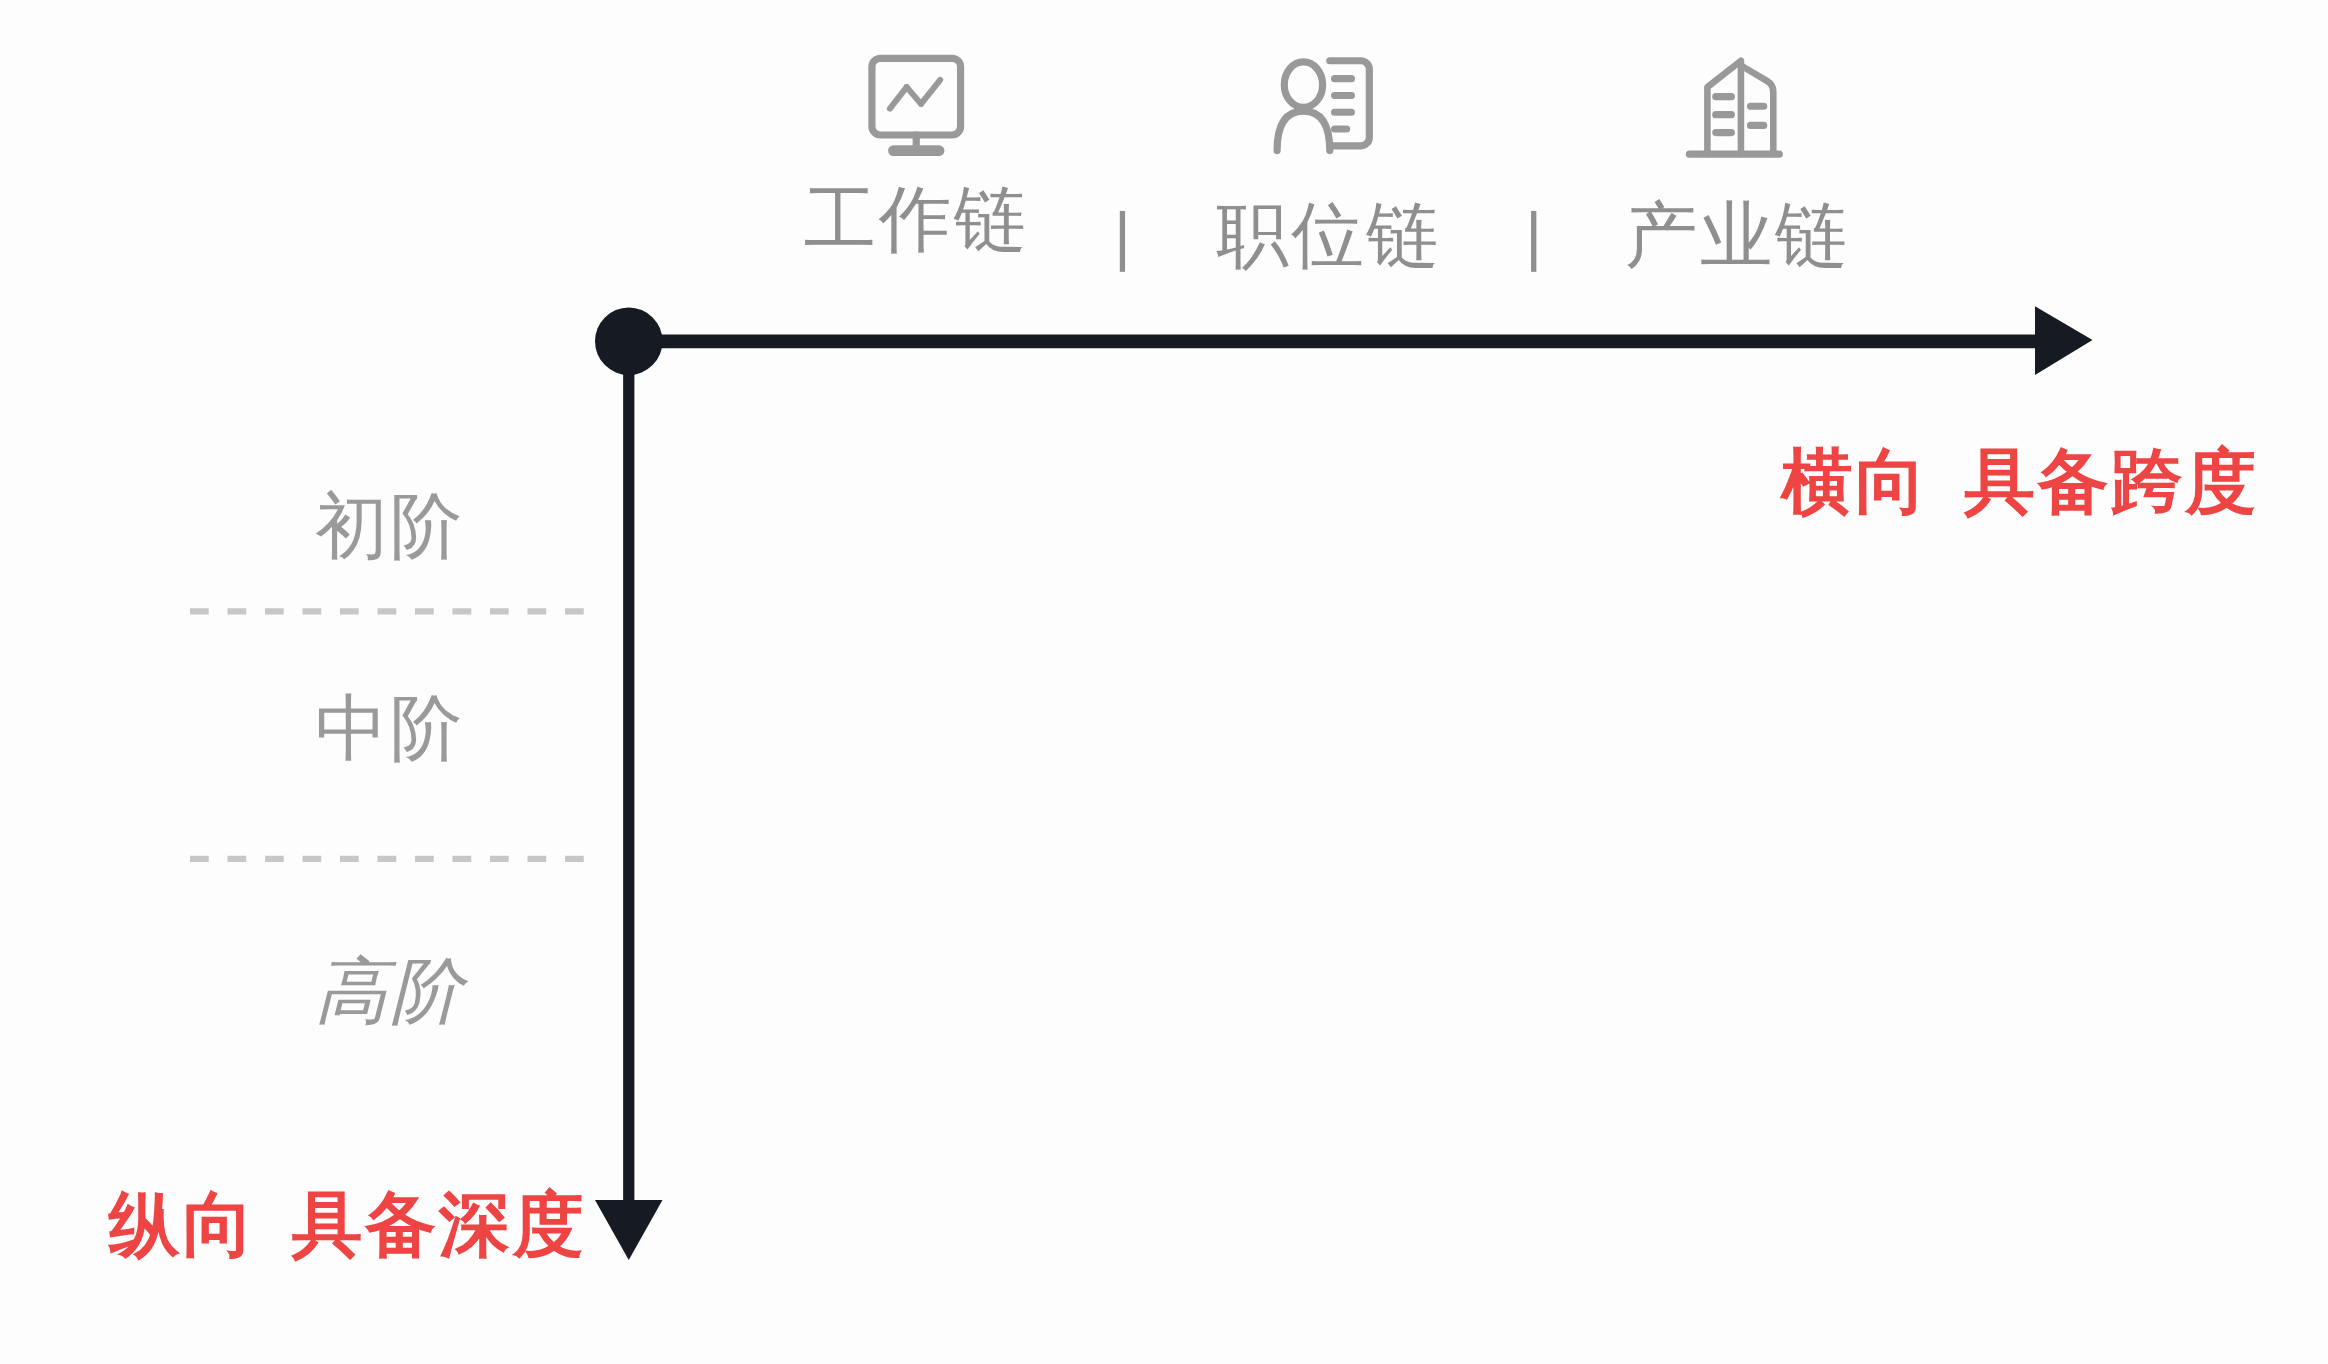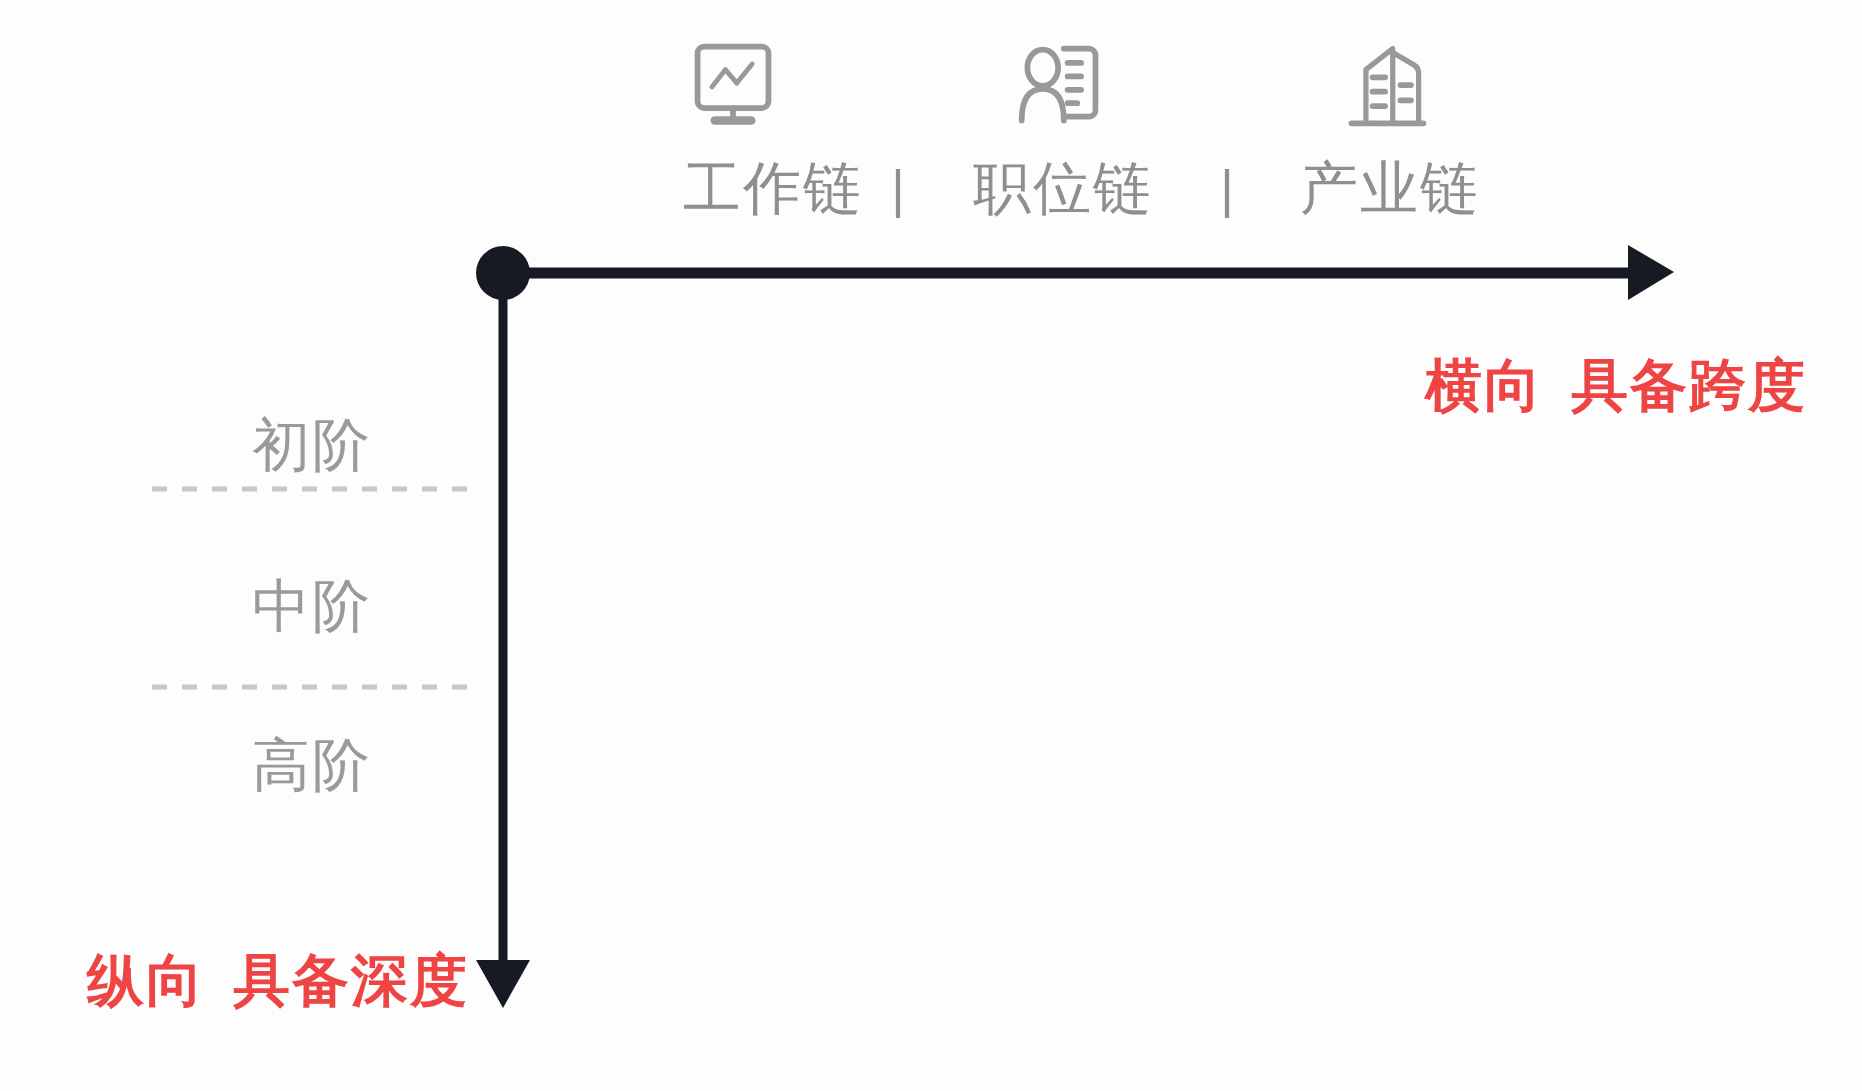--- a/index.html
+++ b/index.html
@@ -17,21 +17,21 @@
   svg{display:block;}
   .axes-svg{position:absolute;left:0;top:0;}
   .chain-icon{position:absolute;transform:translate(-50%,-50%);width:92px;height:92px;}
   .chain-label{
     font-size:58px;font-weight:500;color:#8f8f8f;letter-spacing:2px;
   }
   .chain-sep{
     font-size:52px;font-weight:500;color:#8f8f8f;
   }
   .stage-label{
-    font-size:58px;font-weight:400;color:#9a9a9a;letter-spacing:2px;margin-top:24px;
+    font-size:58px;font-weight:400;color:#9a9a9a;letter-spacing:2px;
   }
   .axis-label{
     font-size:57px;font-weight:800;color:#ef4444;
     letter-spacing:2px;word-spacing:10px;
   }
 </style>
 </head>
 <body>
 
 <div class="canvas">
@@ -79,26 +79,26 @@
       <path d="M 54,14 L 76,27 Q 81,30 81,36 L 81,88" stroke-width="5.5"></path>
       <line x1="33" y1="40" x2="46" y2="40" stroke-width="6"></line>
       <line x1="33" y1="55" x2="46" y2="55" stroke-width="6"></line>
       <line x1="33" y1="70" x2="46" y2="70" stroke-width="6"></line>
       <line x1="62" y1="48" x2="73" y2="48" stroke-width="6"></line>
       <line x1="62" y1="64" x2="73" y2="64" stroke-width="6"></line>
       <line x1="11" y1="88" x2="86" y2="88" stroke-width="6"></line>
     </svg>
   </div>
 
-  <div class="abs chain-label" style="left:733px;top:189px;margin-left:40px;">工作链</div>
+  <div class="abs chain-label" style="left:733px;top:176px;">工作链</div>
   <div class="abs chain-sep" style="left:898px;top:189px;">|</div>
   <div class="abs chain-label" style="left:1063px;top:189px;">职位链</div>
   <div class="abs chain-sep" style="left:1227px;top:189px;">|</div>
   <div class="abs chain-label" style="left:1390px;top:189px;">产业链</div>
 
   <div class="abs stage-label" style="left:312px;top:422px;">初阶</div>
   <div class="abs stage-label" style="left:312px;top:583px;">中阶</div>
-  <div class="abs stage-label" style="left:312px;top:742px;">高阶</div>
+  <div class="abs stage-label" style="left:312px;top:794px;font-style:italic;">高阶</div>
 
   <div class="abs axis-label" style="left:1616px;top:386px;">横向 具备跨度</div>
   <div class="abs axis-label" style="left:247px;top:981px;margin-left:31px;">纵向 具备深度</div>
 
 </div>
 
 </body></html>

